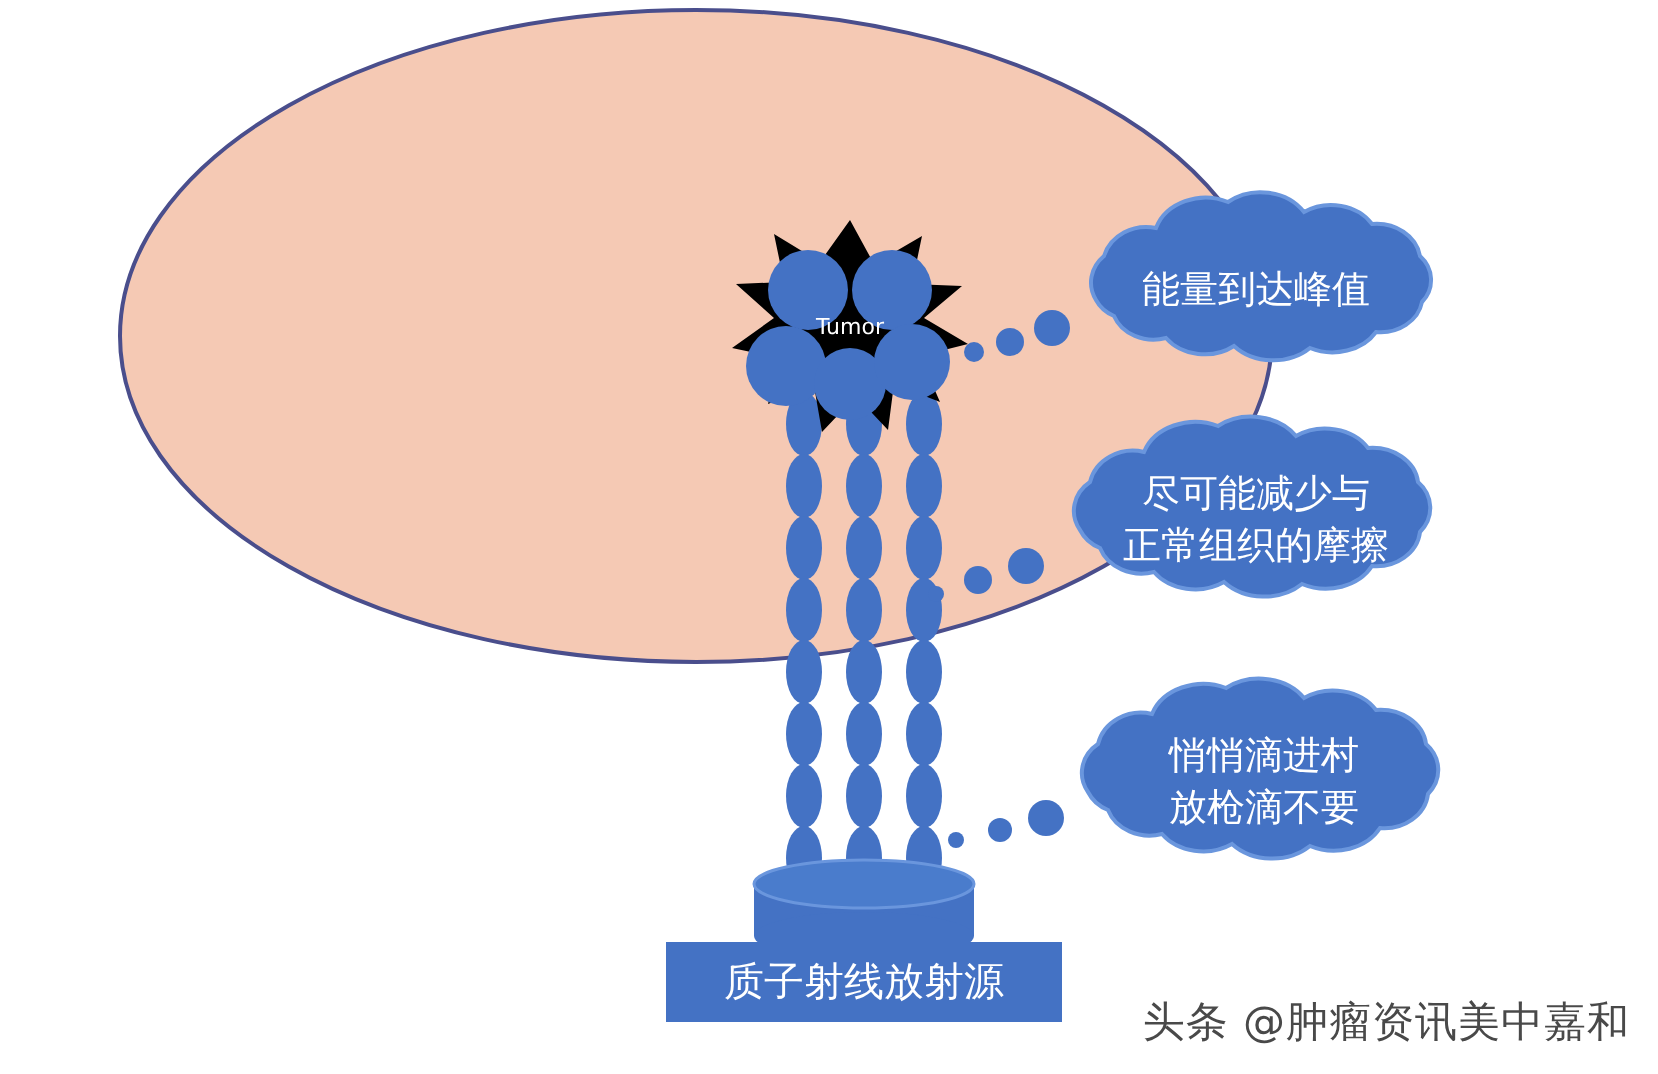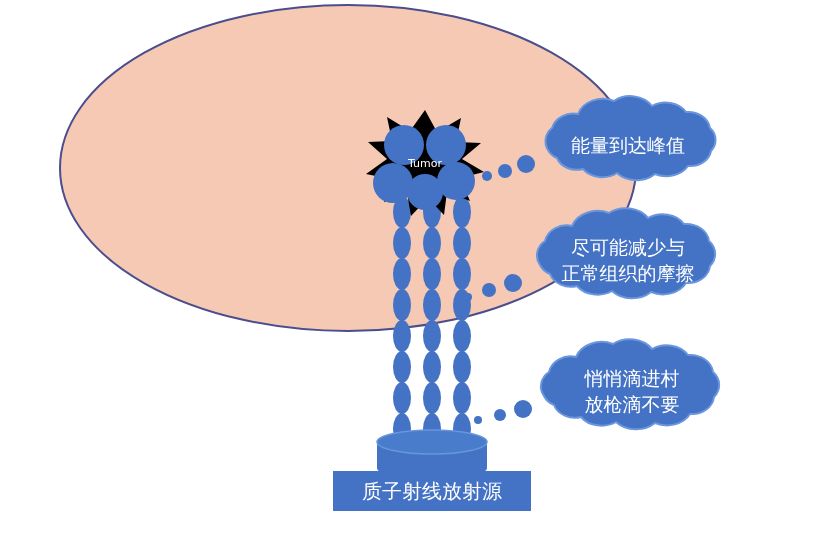--- a/index.html
+++ b/index.html
@@ -188,14 +188,15 @@
       <ellipse cx="432" cy="468" rx="55" ry="12" fill="#4472c4"></ellipse>
       <ellipse cx="432" cy="442" rx="55" ry="12" fill="#4a7ccc" stroke="#6a96dd" stroke-width="1.5"></ellipse>
     </g>
 
     <g>
       <rect x="333" y="471" width="198" height="40" fill="#4472c4"></rect>
       <text class="source-text" x="432" y="492">质子射线放射源</text>
     </g>
   </svg>
 
+  <div class="watermark">头条 @肿瘤资讯美中嘉和</div>
 
 </div>
 
 </body></html>

